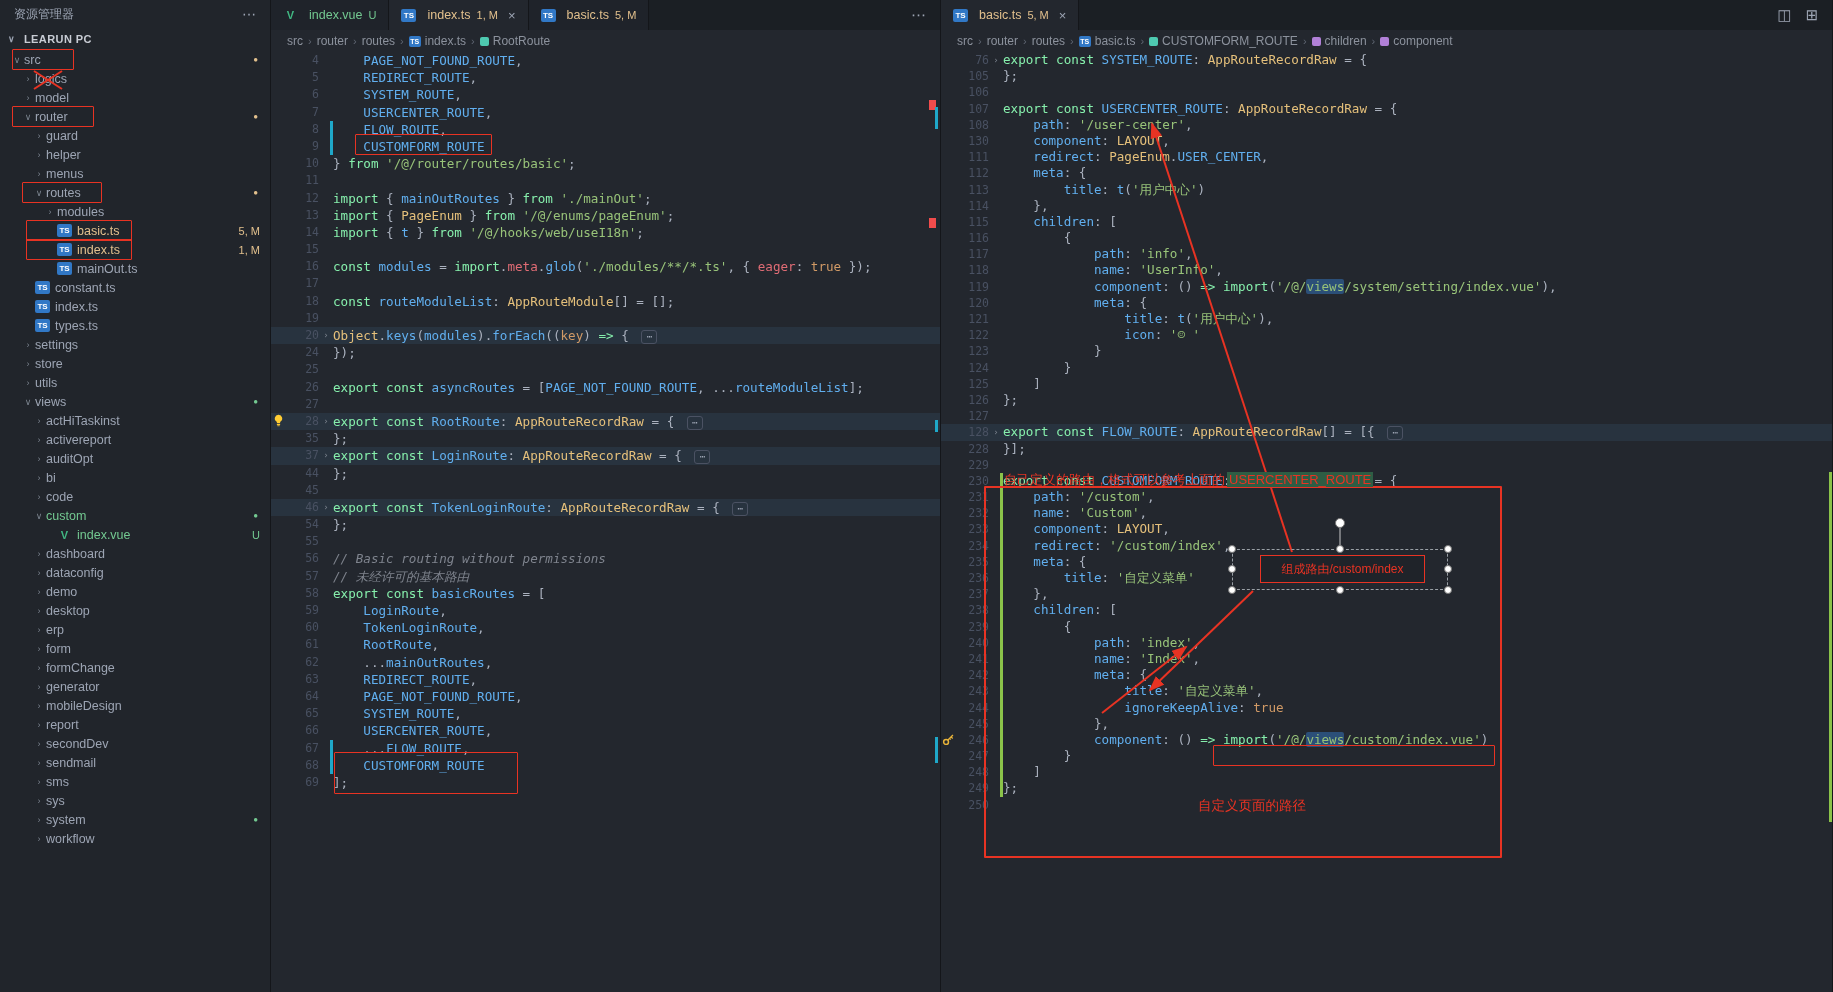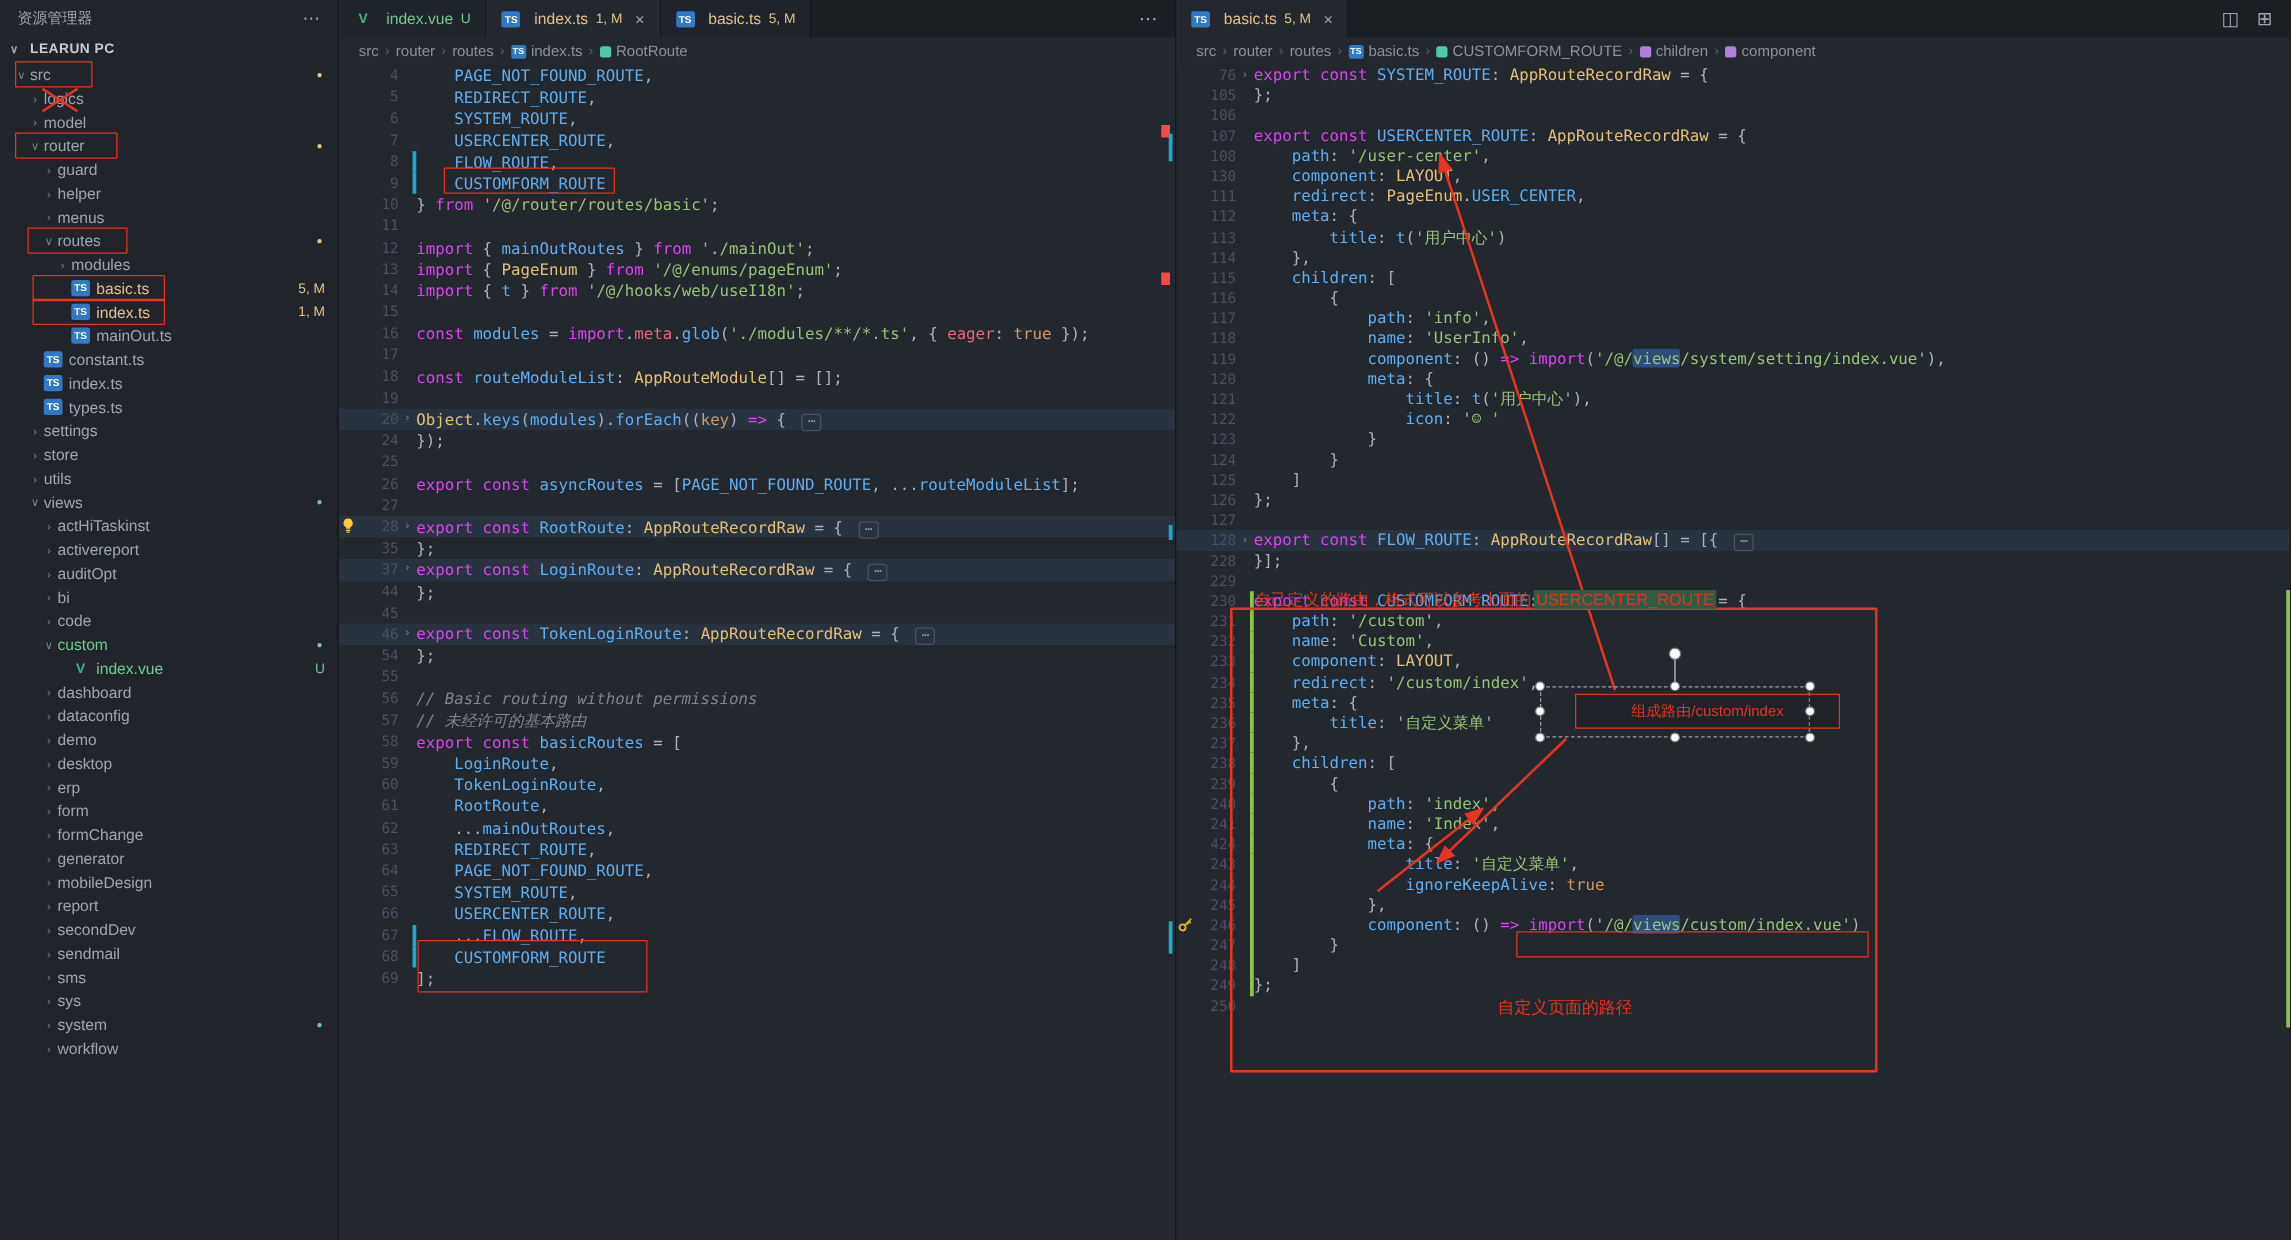--- a/index.html
+++ b/index.html
@@ -50,41 +50,41 @@
 #code1 .cl{height:16.2px;line-height:16.2px}
 .cl.dim{background:rgba(86,156,214,.10)}
 .ln{width:34px;margin-left:14px;flex:none;text-align:right;color:#495162;font-size:11.5px;font-family:"DejaVu Sans Mono",monospace}
 .fchev{width:14px;flex:none;text-align:center;color:#7d8590;font-size:9px}
 .ltxt{white-space:pre}
 .gmark{position:absolute;left:59px;top:0;bottom:0;width:3px}
 .gmark.mod{background:#1fa8c9}
 .gmark.add{background:#8bc34a}
 .bulb{position:absolute;left:1px;top:1px;width:14px;height:14px;cursor:pointer}
 .tk-p{color:#abb2bf}
-.tk-k{color:#d946ef}
+.tk-k{color:#86efac}
 .tk-v{color:#61afef}
 .tk-t{color:#e5c07b}
 .tk-s{color:#98c379}
 .tk-c{color:#7f848e;font-style:italic}
 .tk-n{color:#d19a66}
 .tk-r{color:#e06c75}
 .tk-h{color:#98c379;background:#2b4f78;border-radius:2px}
 .fchip{display:inline-block;border:1px solid #4b5263;border-radius:3px;color:#9da5b4;padding:0 4px;margin-left:5px;font-size:10px;line-height:12px}
 
 .ovm{position:absolute;pointer-events:none}
 
 .overlay{position:absolute;inset:0;pointer-events:none;z-index:50}
 .overlay svg{position:absolute;inset:0}
 .rb{position:absolute;border:2px solid #e83323;border-radius:1px}
 .rb.thin{border-width:1.5px}
 .ann-note{position:absolute;left:1004px;top:471px;color:#e83323;font-size:13px;white-space:nowrap}
 .ann-note .noteref{background:#2e5d44;padding:0 2px;margin-left:2px}
 .ann-pathnote{position:absolute;left:1198px;top:797px;color:#e83323;font-size:13.5px;white-space:nowrap}
 .ann-dashed{position:absolute;left:1232px;top:549px;width:216px;height:41px;border:1px dashed #9aa0a6}
-.ann-label{position:absolute;left:1260px;top:555px;width:212px;height:28px;border:1.5px solid #e83323;color:#e83323;font-size:12px;display:flex;align-items:center;justify-content:center;background:rgba(20,22,26,.25);white-space:nowrap}
+.ann-label{position:absolute;left:1260px;top:555px;width:165px;height:28px;border:1.5px solid #e83323;color:#e83323;font-size:12px;display:flex;align-items:center;justify-content:center;background:rgba(20,22,26,.25);white-space:nowrap}
 .hnd{position:absolute;width:8px;height:8px;border-radius:50%;background:#fff;border:1px solid #777}
 .rotdot{position:absolute;left:1335px;top:518px;width:10px;height:10px;border-radius:50%;background:#fff;border:1px solid #777}
 </style>
 </head>
 <body>
 
 <div class="app">
 
   <aside class="sidebar">
     <div class="sb-head">
@@ -461,21 +461,21 @@
         <div class="cl"><span class="gmark add"></span><span class="ln">232</span><span class="fchev"></span><span class="ltxt"><span class="tk-p">    </span><span class="tk-v">name</span><span class="tk-p">: </span><span class="tk-s">'Custom'</span><span class="tk-p">,</span></span></div>
         <div class="cl"><span class="gmark add"></span><span class="ln">233</span><span class="fchev"></span><span class="ltxt"><span class="tk-p">    </span><span class="tk-v">component</span><span class="tk-p">: </span><span class="tk-t">LAYOUT</span><span class="tk-p">,</span></span></div>
         <div class="cl"><span class="gmark add"></span><span class="ln">234</span><span class="fchev"></span><span class="ltxt"><span class="tk-p">    </span><span class="tk-v">redirect</span><span class="tk-p">: </span><span class="tk-s">'/custom/index'</span><span class="tk-p">,</span></span></div>
         <div class="cl"><span class="gmark add"></span><span class="ln">235</span><span class="fchev"></span><span class="ltxt"><span class="tk-p">    </span><span class="tk-v">meta</span><span class="tk-p">: {</span></span></div>
         <div class="cl"><span class="gmark add"></span><span class="ln">236</span><span class="fchev"></span><span class="ltxt"><span class="tk-p">        </span><span class="tk-v">title</span><span class="tk-p">: </span><span class="tk-s">'自定义菜单'</span></span></div>
         <div class="cl"><span class="gmark add"></span><span class="ln">237</span><span class="fchev"></span><span class="ltxt"><span class="tk-p">    },</span></span></div>
         <div class="cl"><span class="gmark add"></span><span class="ln">238</span><span class="fchev"></span><span class="ltxt"><span class="tk-p">    </span><span class="tk-v">children</span><span class="tk-p">: [</span></span></div>
         <div class="cl"><span class="gmark add"></span><span class="ln">239</span><span class="fchev"></span><span class="ltxt"><span class="tk-p">        {</span></span></div>
         <div class="cl"><span class="gmark add"></span><span class="ln">240</span><span class="fchev"></span><span class="ltxt"><span class="tk-p">            </span><span class="tk-v">path</span><span class="tk-p">: </span><span class="tk-s">'index'</span><span class="tk-p">,</span></span></div>
         <div class="cl"><span class="gmark add"></span><span class="ln">241</span><span class="fchev"></span><span class="ltxt"><span class="tk-p">            </span><span class="tk-v">name</span><span class="tk-p">: </span><span class="tk-s">'Index'</span><span class="tk-p">,</span></span></div>
-        <div class="cl"><span class="gmark add"></span><span class="ln">424</span><span class="fchev"></span><span class="ltxt"><span class="tk-p">            </span><span class="tk-v">meta</span><span class="tk-p">: {</span></span></div>
+        <div class="cl"><span class="gmark add"></span><span class="ln">242</span><span class="fchev"></span><span class="ltxt"><span class="tk-p">            </span><span class="tk-v">meta</span><span class="tk-p">: {</span></span></div>
         <div class="cl"><span class="gmark add"></span><span class="ln">243</span><span class="fchev"></span><span class="ltxt"><span class="tk-p">                </span><span class="tk-v">title</span><span class="tk-p">: </span><span class="tk-s">'自定义菜单'</span><span class="tk-p">,</span></span></div>
         <div class="cl"><span class="gmark add"></span><span class="ln">244</span><span class="fchev"></span><span class="ltxt"><span class="tk-p">                </span><span class="tk-v">ignoreKeepAlive</span><span class="tk-p">: </span><span class="tk-n">true</span></span></div>
         <div class="cl"><span class="gmark add"></span><span class="ln">245</span><span class="fchev"></span><span class="ltxt"><span class="tk-p">            },</span></span></div>
         <div class="cl"><span class="gmark add"></span><span class="bulb"><svg width="13" height="13" viewBox="0 0 16 16">
               <circle cx="5" cy="11" r="3" fill="none" stroke="#e8b339" stroke-width="1.8"></circle>
               <path d="M7.3 8.7 L13.5 2.5 M11.2 4.8 l2 2 M9.4 6.6 l1.4 1.4" stroke="#e8b339" stroke-width="1.6" fill="none"></path>
             </svg></span><span class="ln">246</span><span class="fchev"></span><span class="ltxt"><span class="tk-p">            </span><span class="tk-v">component</span><span class="tk-p">: () </span><span class="tk-k">=&gt;</span><span class="tk-p"> </span><span class="tk-k">import</span><span class="tk-p">(</span><span class="tk-s">'/@/</span><span class="tk-h">views</span><span class="tk-s">/custom/index.vue'</span><span class="tk-p">)</span></span></div>
         <div class="cl"><span class="gmark add"></span><span class="ln">247</span><span class="fchev"></span><span class="ltxt"><span class="tk-p">        }</span></span></div>
         <div class="cl"><span class="gmark add"></span><span class="ln">248</span><span class="fchev"></span><span class="ltxt"><span class="tk-p">    ]</span></span></div>
         <div class="cl"><span class="gmark add"></span><span class="ln">249</span><span class="fchev"></span><span class="ltxt"><span class="tk-p">};</span></span></div>

